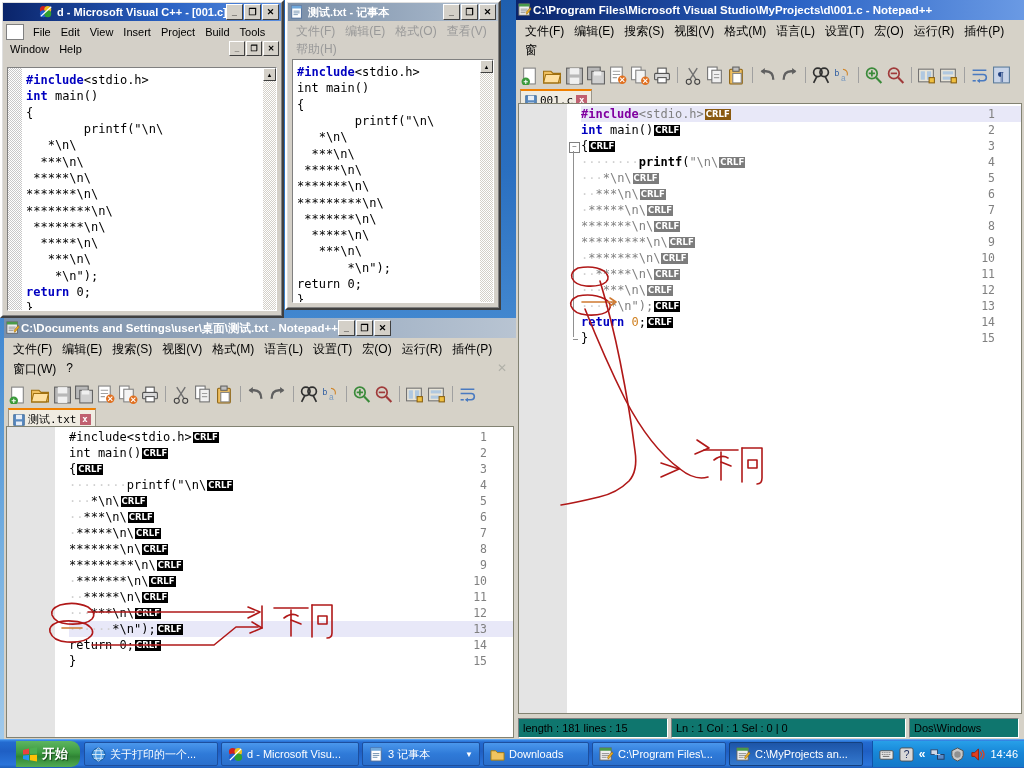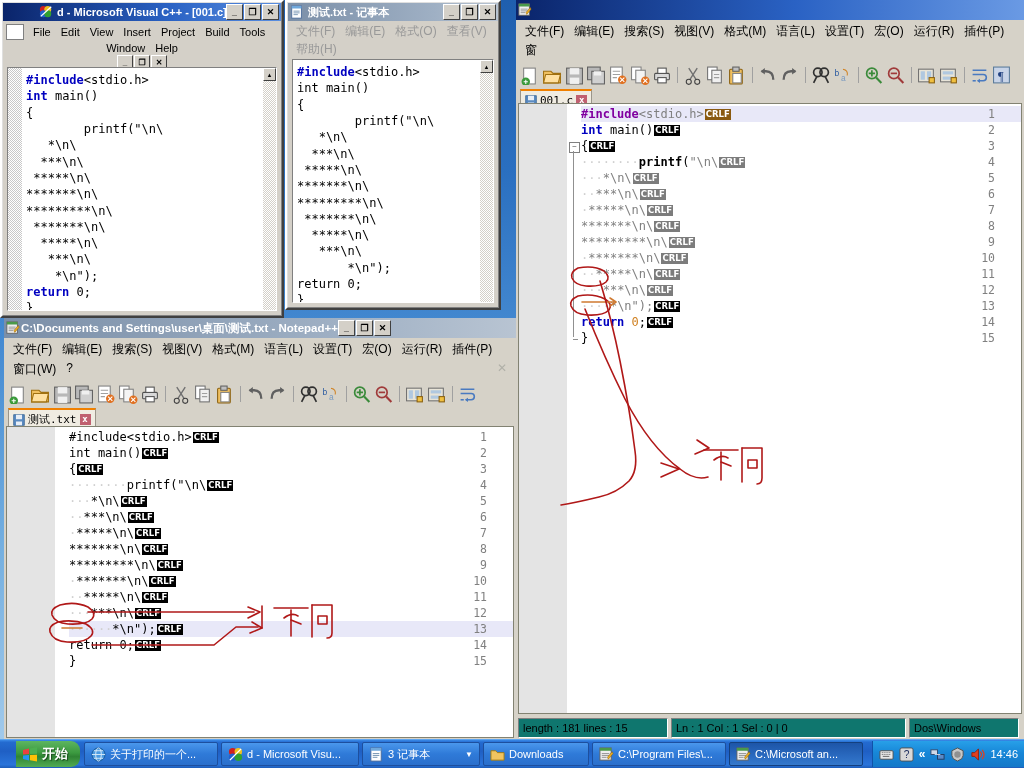--- a/index.html
+++ b/index.html
@@ -25,21 +25,21 @@
   .btns{display:flex;gap:1px;}
   .cbtn{width:15px;height:14px;background:#d4d0c8;border:1px solid;
         border-color:#ffffff #404040 #404040 #ffffff;
         display:flex;align-items:center;justify-content:center;
         font-size:9px;font-weight:bold;color:#000;line-height:1;font-family:"Liberation Sans",sans-serif;}
   .menubar{display:flex;gap:0px;padding:1px 3px;font-size:11px;color:#000;align-items:center;}
   .menubar .mi{padding:1px 5px;white-space:nowrap;}
 
   
   #vc{left:0;top:0;width:284px;height:318px;}
-  #vc .mdi-row{display:flex;align-items:center;justify-content:space-between;padding:0 2px;flex-direction:column;}
+  #vc .mdi-row{display:flex;align-items:center;justify-content:space-between;padding:0 2px;}
   .mdibtn{width:14px;height:13px;background:#d4d0c8;border:1px solid;
       border-color:#ffffff #404040 #404040 #ffffff;display:flex;align-items:center;
       justify-content:center;font-size:8px;font-weight:bold;line-height:1;}
   #vc .edit{position:absolute;left:4px;top:64px;right:4px;bottom:4px;background:#fff;
      border:1px solid;border-color:#808080 #fff #fff #808080;overflow:hidden;}
   .codearea{font-family:"DejaVu Sans Mono","Liberation Mono",monospace;font-size:12px;
      line-height:1.36;white-space:pre;color:#000;}
   .kw{color:#0000c0;font-weight:bold;}
   .pre{color:#0000c0;font-weight:bold;}
   .vscroll{position:absolute;right:0;top:0;bottom:0;width:13px;background:
@@ -198,20 +198,21 @@
 </div>
 
 <div class="npp" id="nppR" style="left:516px;top:0;width:508px;height:740px;">
   <div class="npp-tbar" style="background:linear-gradient(90deg,#0a246a 0%,#2a62c4 55%,#6a9ae4 100%);">
     <svg class="sysico" viewBox="0 0 16 16">
       <rect x="1" y="1" width="12" height="13" fill="#eee" stroke="#606060"></rect>
       <rect x="1" y="1" width="12" height="3" fill="#4a9a4a"></rect>
       <path d="M3 7h8M3 9h8M3 11h5" stroke="#909090"></path>
       <path d="M9 11 L14 5 L15 7 L10 13 Z" fill="#f0b020" stroke="#8a6010" stroke-width=".6"></path>
     </svg>
+    <span class="ttl">C:\Program Files\Microsoft Visual Studio\MyProjects\d\001.c - Notepad++</span>
   </div>
   <div class="npp-menu">
     <span class="mi">文件(F)</span>
     <span class="mi">编辑(E)</span>
     <span class="mi">搜索(S)</span>
     <span class="mi">视图(V)</span>
     <span class="mi">格式(M)</span>
     <span class="mi">语言(L)</span>
     <span class="mi">设置(T)</span>
     <span class="mi">宏(O)</span>
@@ -668,21 +669,21 @@
         </svg>
         <span style="overflow:hidden;text-overflow:ellipsis;white-space:nowrap;flex:1">C:\Program Files\...</span>
       </div>
       <div class="tbtn pressed" style="width: 120px;">
         <svg width="15" height="15" viewBox="0 0 16 16">
           <rect x="1" y="1" width="12" height="13" fill="#eee" stroke="#606060"></rect>
           <rect x="1" y="1" width="12" height="3" fill="#4a9a4a"></rect>
           <path d="M3 7h8M3 9h8M3 11h5" stroke="#909090"></path>
           <path d="M9 11 L14 5 L15 7 L10 13 Z" fill="#f0b020" stroke="#8a6010" stroke-width=".6"></path>
         </svg>
-        <span style="overflow:hidden;text-overflow:ellipsis;white-space:nowrap;flex:1">C:\Microsoft an...</span>
+        <span style="overflow:hidden;text-overflow:ellipsis;white-space:nowrap;flex:1">C:\MyProjects an...</span>
       </div>
     </div>
   <div class="tray">
     <svg class="tico" viewBox="0 0 16 16">
       <rect x="1" y="4" width="14" height="9" rx="1" fill="#e8e8e8" stroke="#505050"></rect>
       <path d="M3 6h1M5 6h1M7 6h1M9 6h1M11 6h1M3 8h1M5 8h1M7 8h1M9 8h1M11 8h1M4 10h7" stroke="#606060"></path>
     </svg>
     <svg class="tico" viewBox="0 0 16 16">
       <rect x="1" y="1" width="14" height="14" rx="2" fill="#d8d8d8" stroke="#505050"></rect>
       <text x="8" y="12" font-size="11" text-anchor="middle" fill="#203060" font-family="Liberation Sans">?</text>

